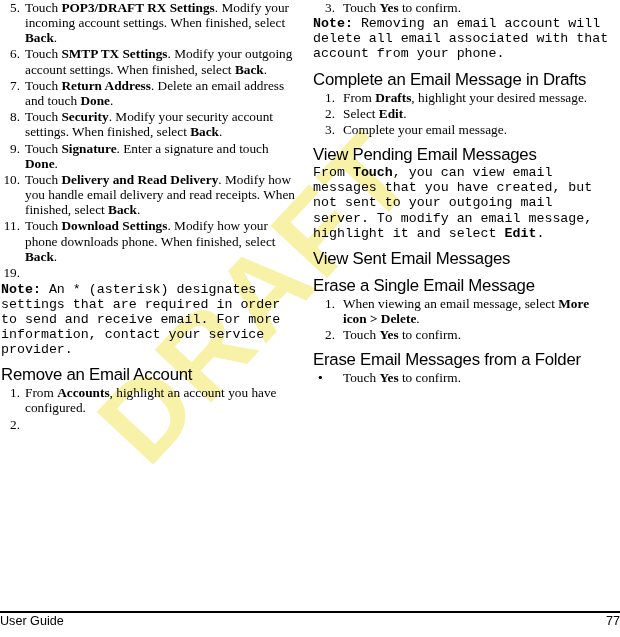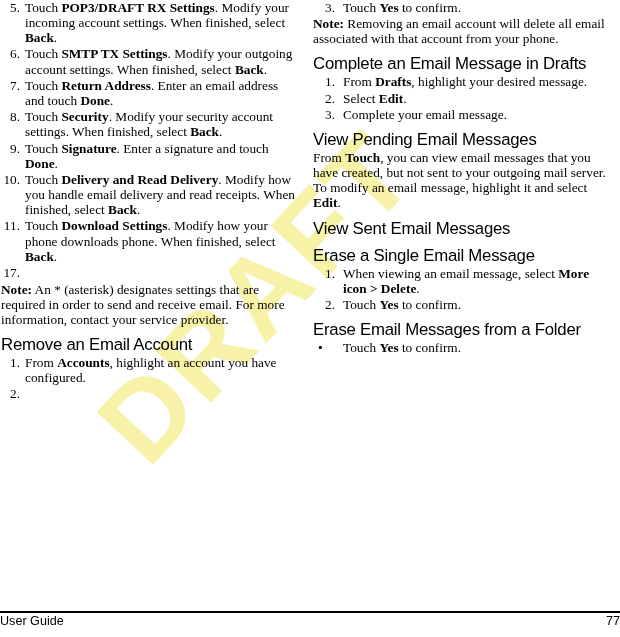--- a/index.html
+++ b/index.html
@@ -45,20 +45,21 @@
   #col-left  { left: 1px; }
   #col-right { left: 313px; }
 
   
   .para {
     font-size: 13.3px;
     line-height: 15.1px;
     margin: 0 0 0 0;
     text-align: left;
     hyphens: none;
+    font-family: Liberation Mono, monospace;
   }
   .para.gap-top { margin-top: 18px; }
 
   
   .heading {
     font-family: "Liberation Sans", "DejaVu Sans", sans-serif;
     font-weight: normal;
     font-size: 17.4px;
     line-height: 20px;
     letter-spacing: -0.25px;
@@ -141,26 +142,26 @@
 
   <svg id="watermark" viewBox="0 0 620 637" xmlns="http://www.w3.org/2000/svg" aria-hidden="true">
     <text class="wm-text" x="0" y="0" transform="translate(148,470) rotate(-47)">DRAFT</text>
   </svg>
 
   <div class="col" id="col-left">
 
     <ol class="steps">
         <li><span class="num">5.</span><span><span>Touch </span><span class="b">POP3/DRAFT RX Settings</span><span>. Modify your incoming account settings. When finished, select </span><span class="b">Back</span><span>.</span></span></li>
         <li><span class="num">6.</span><span><span>Touch </span><span class="b">SMTP TX Settings</span><span>. Modify your outgoing account settings. When finished, select </span><span class="b">Back</span><span>.</span></span></li>
-        <li><span class="num">7.</span><span><span>Touch </span><span class="b">Return Address</span><span>. Enter an email address and touch </span><span class="b">Done</span><span>.</span></span></li>
+        <li><span class="num">7.</span><span><span>Touch </span><span class="b">Return Address</span><span>. Delete an email address and touch </span><span class="b">Done</span><span>.</span></span></li>
         <li><span class="num">8.</span><span><span>Touch </span><span class="b">Security</span><span>. Modify your security account settings. When finished, select </span><span class="b">Back</span><span>.</span></span></li>
         <li><span class="num">9.</span><span><span>Touch </span><span class="b">Signature</span><span>. Enter a signature and touch </span><span class="b">Done</span><span>.</span></span></li>
         <li><span class="num">10.</span><span><span>Touch </span><span class="b">Delivery and Read Delivery</span><span>. Modify how you handle email delivery and read receipts. When finished, select </span><span class="b">Back</span><span>.</span></span></li>
         <li><span class="num">11.</span><span><span>Touch </span><span class="b">Download Settings</span><span>. Modify how your phone downloads phone. When finished, select </span><span class="b">Back</span><span>.</span></span></li>
-        <li><span class="num">17.</span></li>
+        <li><span class="num">19.</span></li>
       </ol>
 
     <p class="para gap-top"><span class="b">Note:</span><span> An * (asterisk) designates settings that are required in order to send and receive email. For more information, contact your service provider.</span></p>
 
     <h2 class="heading">Remove an Email Account</h2>
 
     <ol class="steps">
         <li><span class="num">1.</span><span><span>From </span><span class="b">Accounts</span><span>, highlight an account you have configured.</span></span></li>
         <li><span class="num">2.</span></li>
       </ol>

